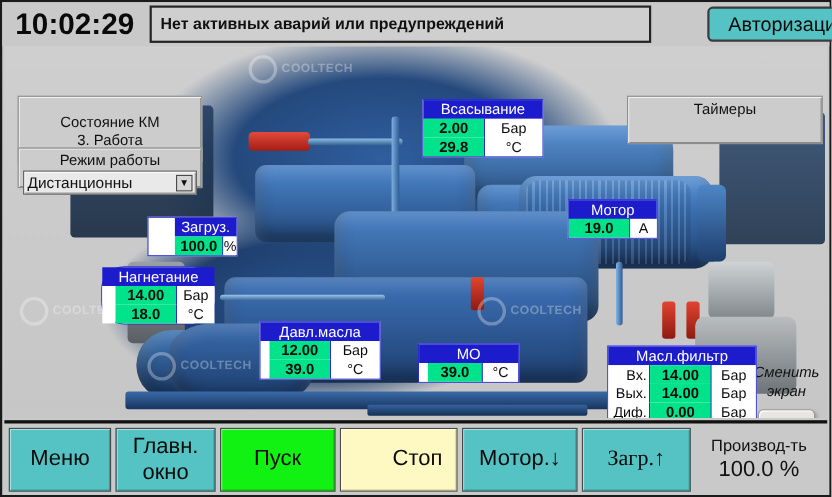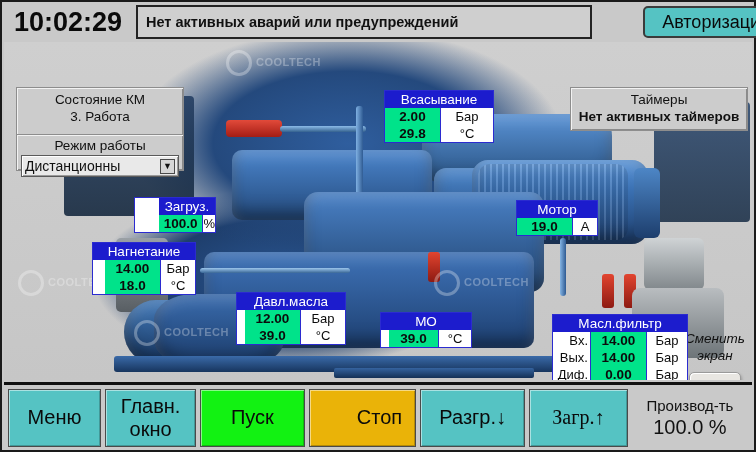--- a/index.html
+++ b/index.html
@@ -107,21 +107,21 @@
   .gpanel{
     position:absolute; background:#cccccc;
     border:1px solid #8d8d8d;
     box-shadow: inset 1px 1px 0 #f2f2f2, inset -1px -1px 0 #8a8a8a;
     text-align:center; color:#111;
   }
   .gpanel .ln{ font-size:13.5px; line-height:17px; white-space:nowrap; }
   .gpanel .ln2{ font-size:13.5px; line-height:17px; font-weight:bold; white-space:nowrap; }
 
   
-  #state{ left:12px; top:45px; width:168px; height:60px; padding-top:3px; }
+  #state{ left:12px; top:45px; width:168px; height:60px; padding-top:14px; }
   
   #modepanel{ left:12px; top:92px; width:168px; height:37px; padding-top:2px; }
   #modeselect{
     position:absolute; left:4px; top:20px; width:158px; height:22px;
     background:#e9e9e9; border:1px solid #5a5a5a;
     box-shadow: inset 1px 1px 0 #fff, inset -1px -1px 0 #9a9a9a;
     display:flex; align-items:center; justify-content:flex-start;
     font-size:14px; padding-left:3px; color:#111; overflow:hidden;
   }
   #modearrow{
@@ -162,45 +162,45 @@
   }
   .tlbl{
     background:#fff; color:#0b0b0b; font-size:13px; line-height:17px;
     text-align:right; padding-right:2px; border-right:1px solid #2b2bd0;
     display:flex; align-items:center; justify-content:flex-end;
   }
   .tpad{ background:#fff; }
 
   #tag-suction{ left:380px; top:48px; width:110px; }
   #tag-load   { left:130px; top:155px; width:82px;padding-left:24px; }
-  #tag-disch  { left:88px;  top:200px; width:104px; }
+  #tag-disch  { left:88px;  top:200px; width:104px;border-radius:21px; }
   #tag-oilp   { left:232px; top:250px; width:110px; }
   #tag-mo     { left:376px; top:270px; width:92px; }
-  #tag-motor  { left:512px; top:158px; width:82px; }
+  #tag-motor  { left:512px; top:139px; width:82px; }
   #tag-filter { left:548px; top:272px; width:136px; }
 
   
   #bottombar{
     position:absolute; left:2px; top:380px; width:748px; height:68px;
     background:#c9c9c9;
     border-top:3px solid #111;
     display:flex; align-items:center; padding:3px 4px;
   }
   .bbtn{
     height:58px; margin-right:4px;
     border:1px solid #4a4a4a;
     display:flex; align-items:center; justify-content:center;
     font-size:20px; color:#0a0a0a; text-align:center; line-height:23px;
     background:#55c3c3;
     box-shadow: inset 1px 1px 0 rgba(255,255,255,.5), inset -1px -1px 0 rgba(0,0,0,.22);
   }
   #btn-menu{ width:96px; }
   #btn-main{ width:94px; }
   #btn-start{ width:108px; background:#12f212; }
-  #btn-stop { width:110px; background:#eab308;padding-left:34px; }
+  #btn-stop { width:110px; background:#fef9c3;padding-left:34px; }
   #btn-unload{ width:108px; }
   #btn-load  { width:102px;font-family:Liberation Serif, serif; }
   #capacity{
     width:120px; height:58px; background:#c9c9c9;
     display:flex; flex-direction:column; align-items:center; justify-content:center;
     color:#111;
   }
   #capacity .cap1{ font-size:15px; line-height:19px; white-space:nowrap; }
   #capacity .cap2{ font-size:20px; line-height:24px; white-space:nowrap; }
 </style>
@@ -266,21 +266,20 @@
     <div class="gpanel" id="modepanel">
       <div class="ln">Режим работы</div>
       <div id="modeselect">
         <span>Дистанционны</span>
         <span id="modearrow">▼</span>
       </div>
     </div>
 
     <div class="gpanel" id="timers">
       <div class="ln">Таймеры</div>
-      <div class="ln2">Нет активных таймеров</div>
     </div>
 
     <div id="changescreen">
       <div class="cs">Сменить</div>
       <div class="cs">экран</div>
       <div id="cs-btn">
         
       </div>
     </div>
 
@@ -380,21 +379,21 @@
         <div>окно</div>
       </div>
     </div>
     <div class="bbtn" id="btn-start">
       <span>Пуск</span>
     </div>
     <div class="bbtn" id="btn-stop">
       <span>Стоп</span>
     </div>
     <div class="bbtn" id="btn-unload">
-      <span>Разгр.↓</span>
+      <span>Мотор.↓</span>
     </div>
     <div class="bbtn" id="btn-load">
       <span>Загр.↑</span>
     </div>
     <div id="capacity">
       <div class="cap1">Производ-ть</div>
       <div class="cap2">100.0  %</div>
     </div>
   </div>
 

